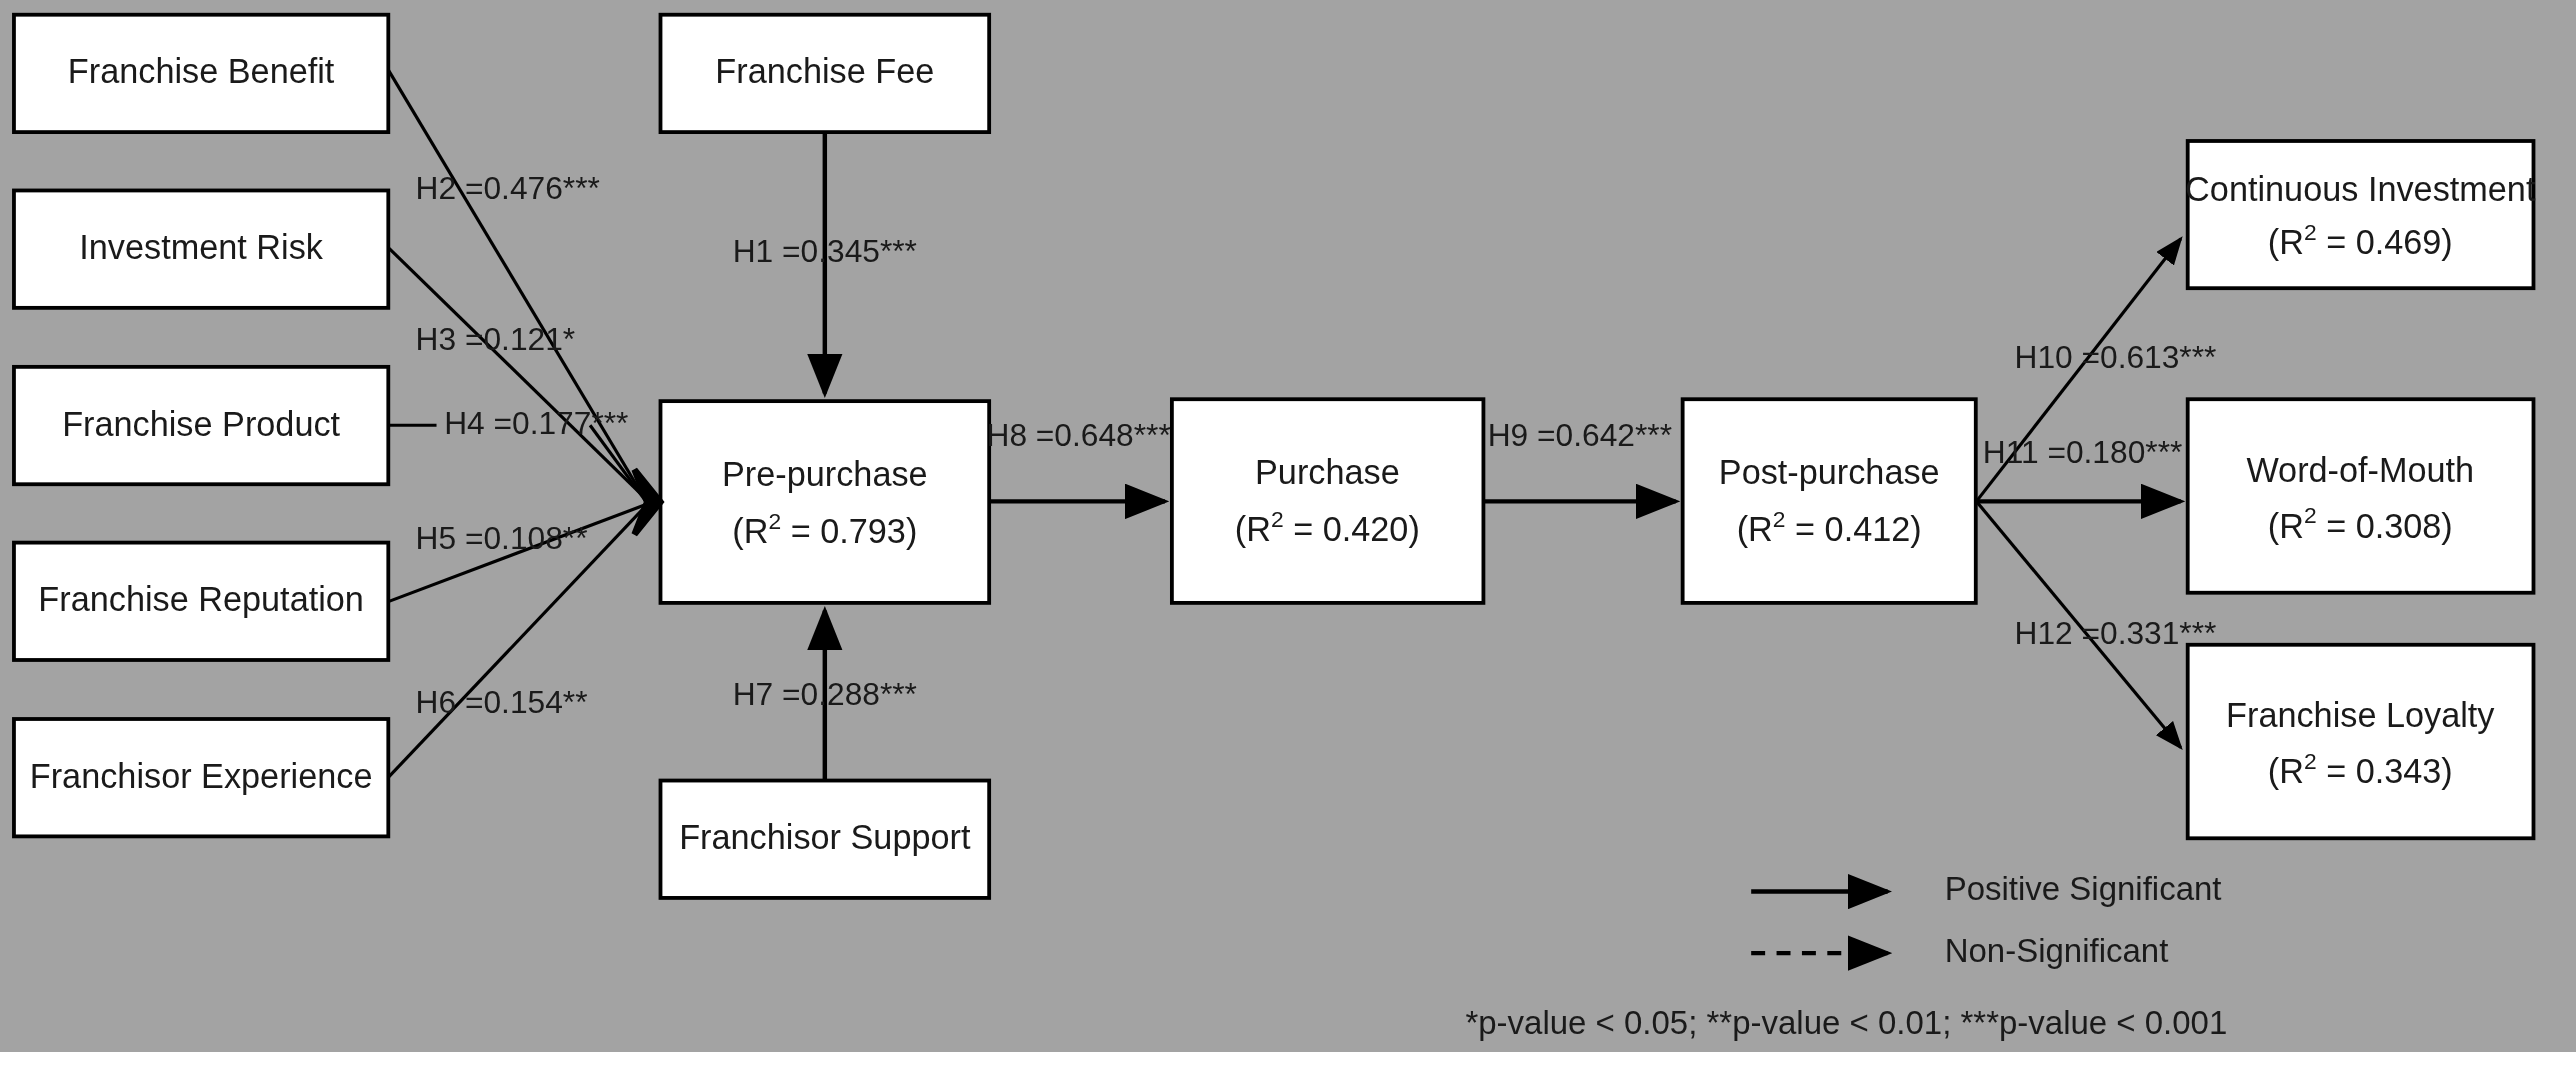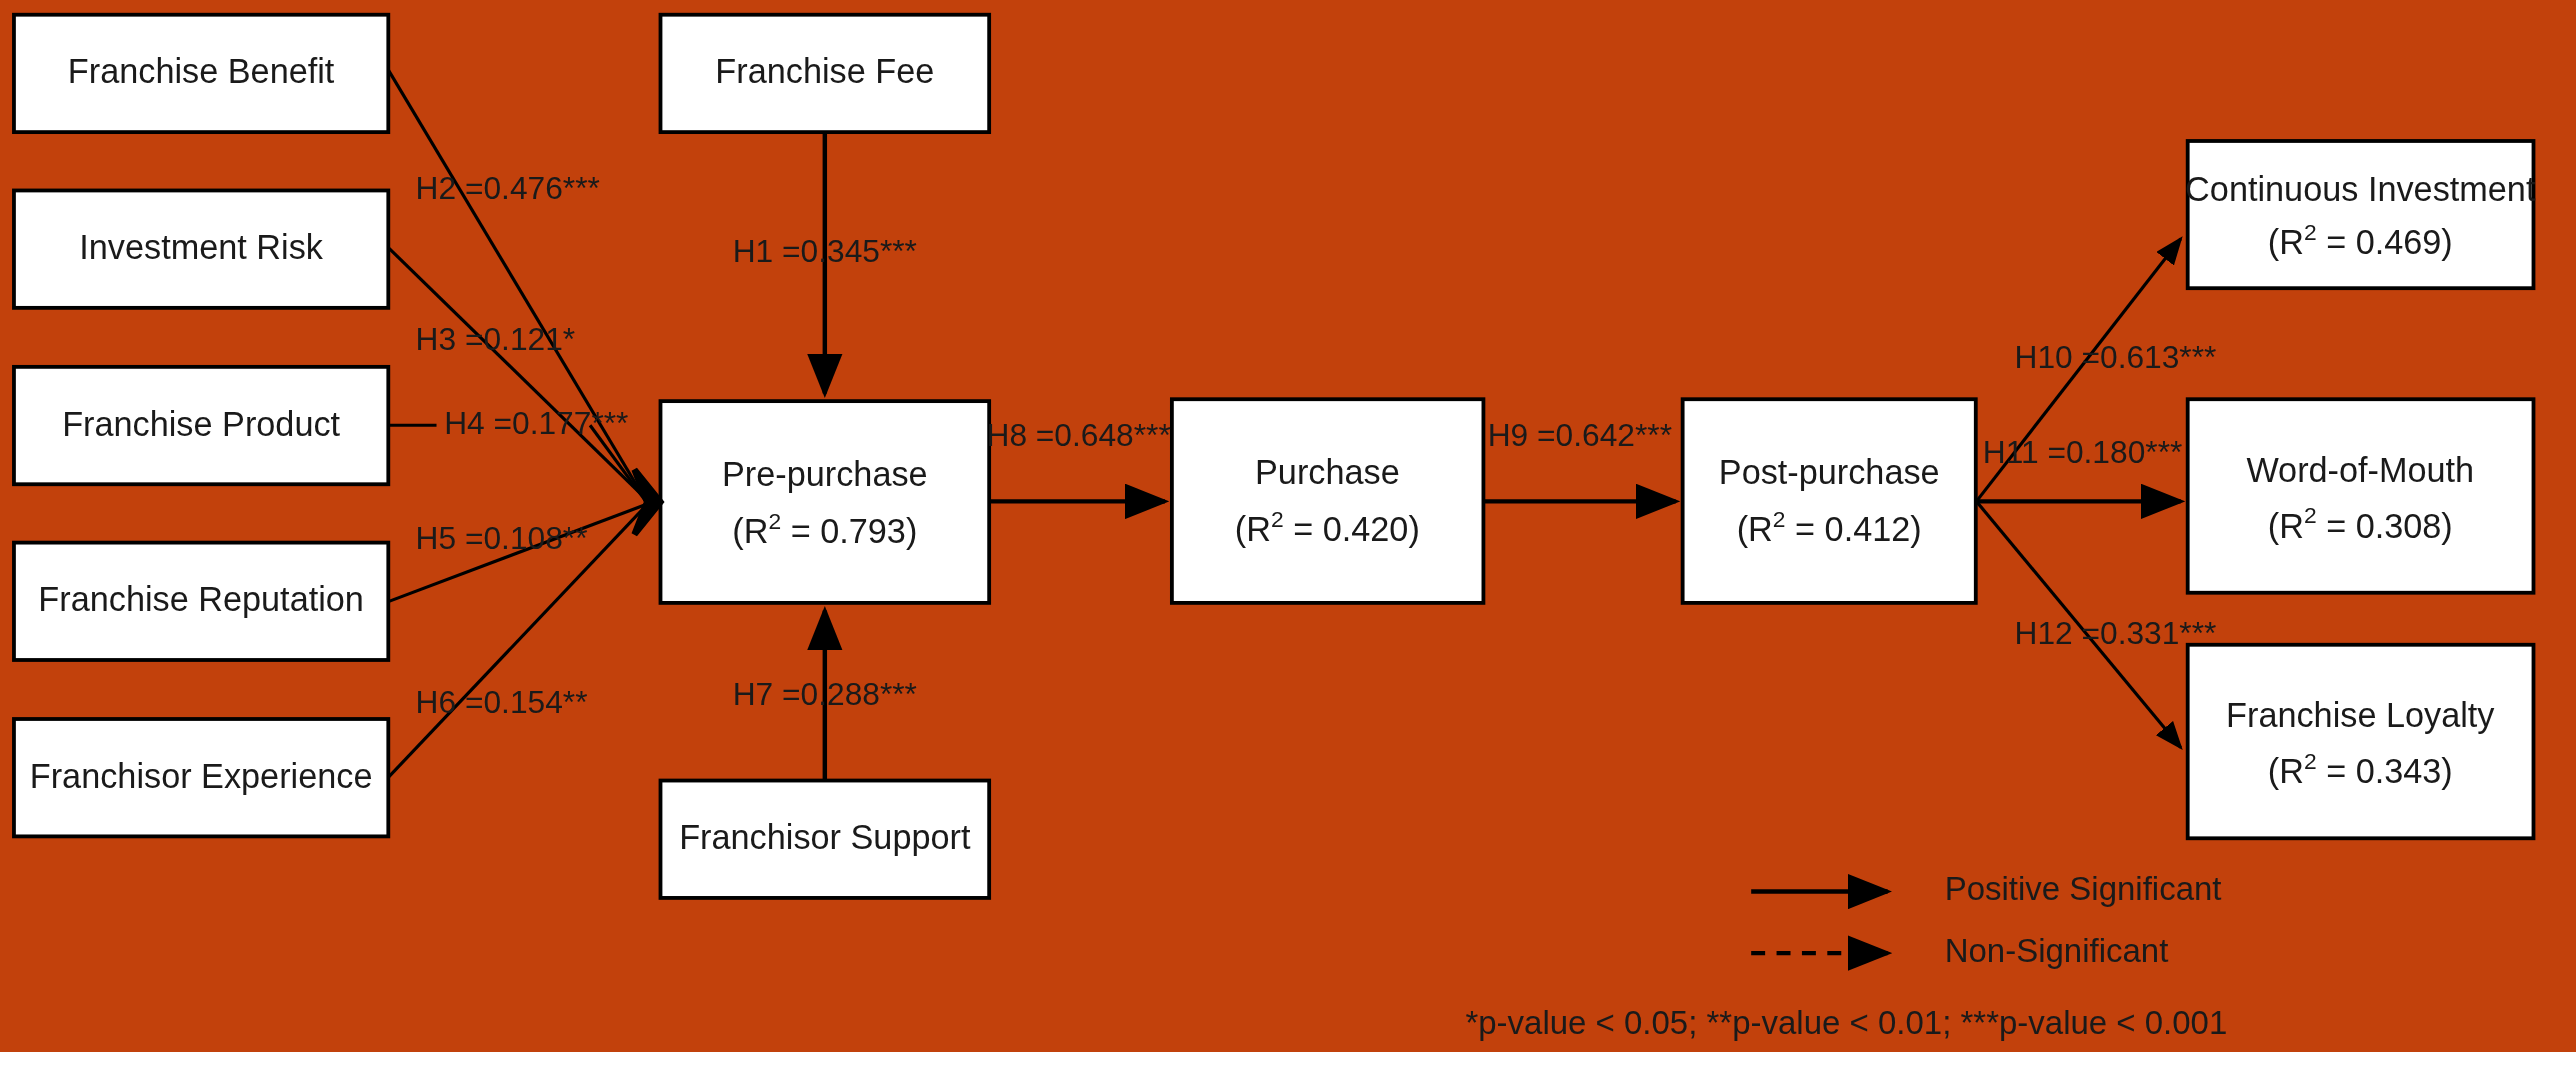--- a/index.html
+++ b/index.html
@@ -10,21 +10,21 @@
   body {
     width: 2576px;
     height: 1070px;
     overflow: hidden;
     font-family: "Liberation Sans", sans-serif;
   }
   #diagram-root {
     position: relative;
     width: 2576px;
     height: 1052px;
-    background: #c2410c;
+    background: #a3a3a3;
     text-align: right;
   }
   svg#sem-canvas {
     display: block;
     width: 2576px;
     height: 1070px;
   }
   .node-box {
     fill: #ffffff;
     stroke: #000000;

